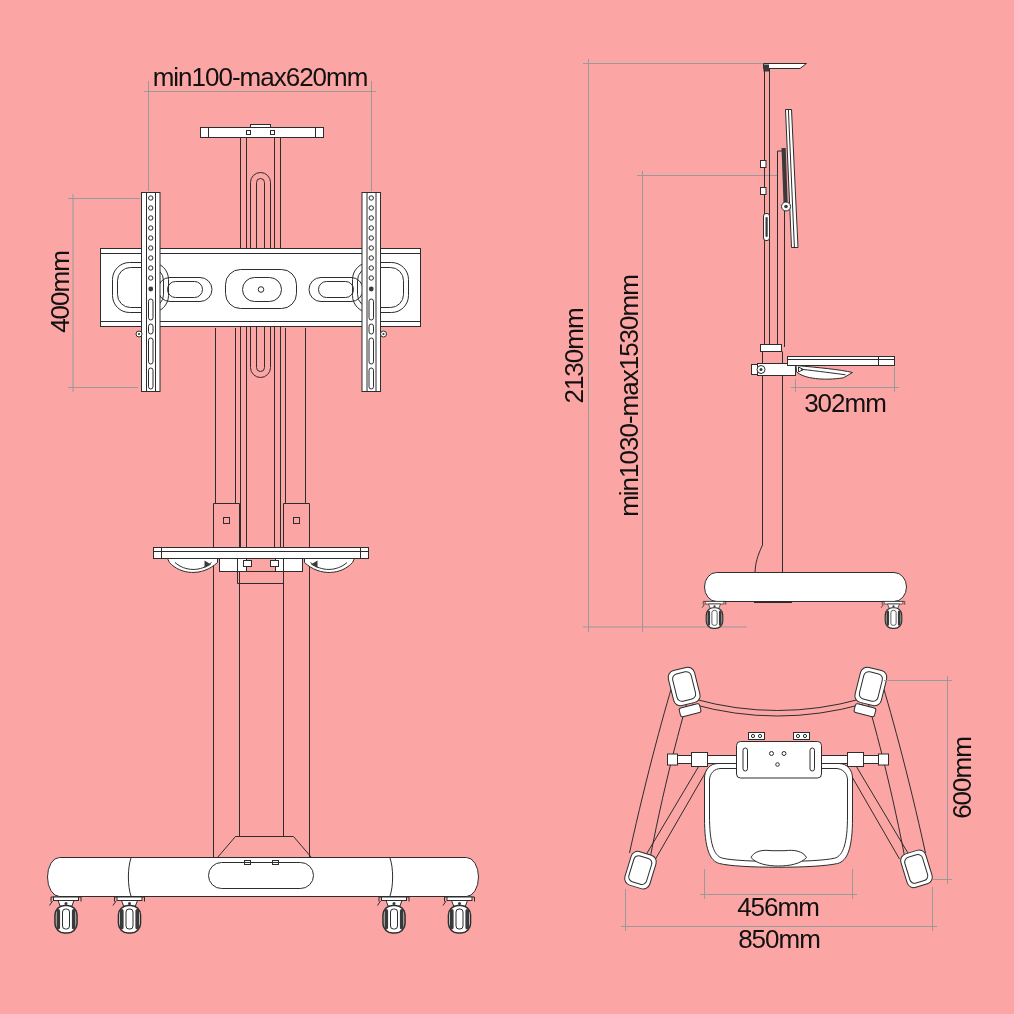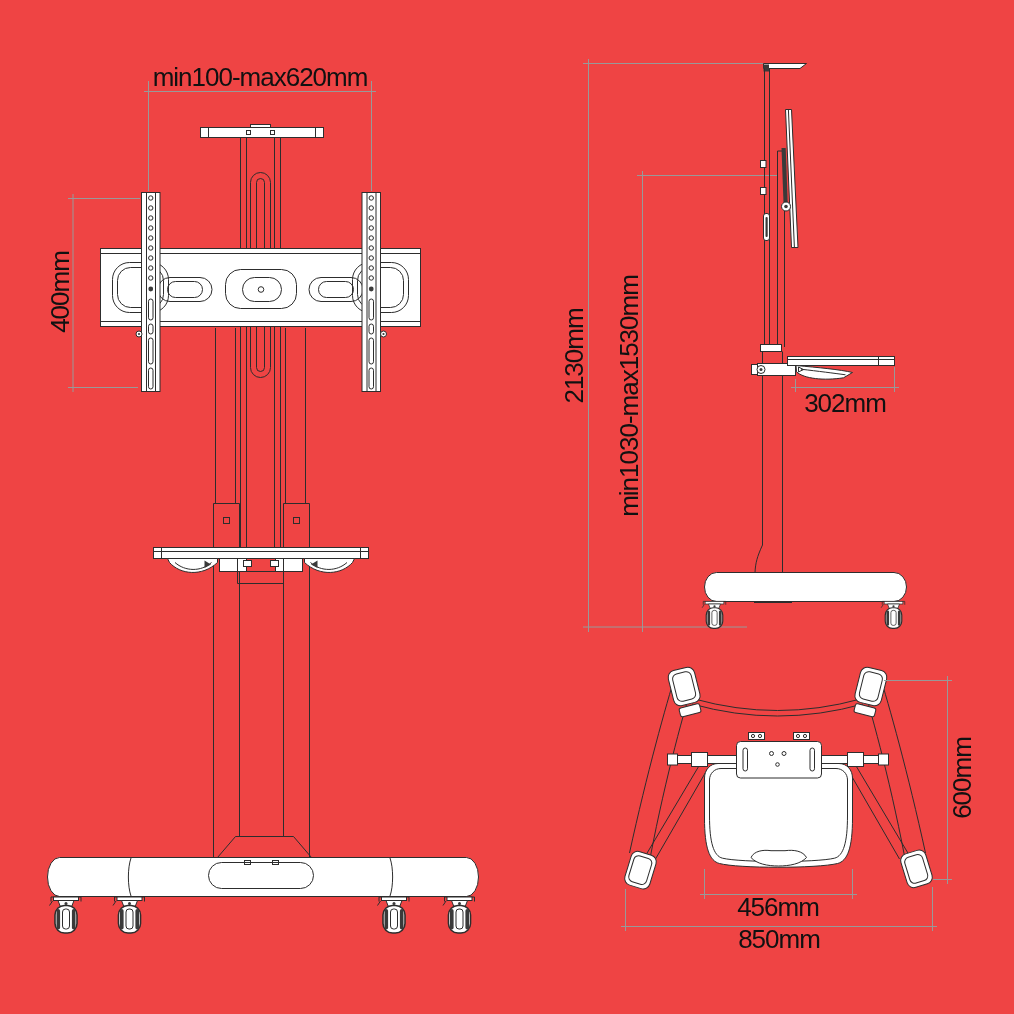--- a/index.html
+++ b/index.html
@@ -1,20 +1,20 @@
 <!DOCTYPE html>
 <html><head>
 <meta charset="utf-8">
 <style>
   html, body { margin: 0; padding: 0; background: #ffffff; }
   .page {
     position: relative;
     width: 1014px;
     height: 1014px;
-    background: #ef4444;
+    background: #fca5a5;
     overflow: hidden;
   }
   svg { display: block; }
   .ink  { fill: none; stroke: #2d2d2d; stroke-width: 1; }
   .inkf { fill: #ffffff; stroke: #2d2d2d; stroke-width: 1; }
   .dark { fill: #3a3a3a; stroke: none; }
   .dim path { fill: none; stroke: #999999; stroke-width: 1; }
   text.lbl {
     font-family: "Liberation Sans", "DejaVu Sans", sans-serif;
     font-size: 26px;

